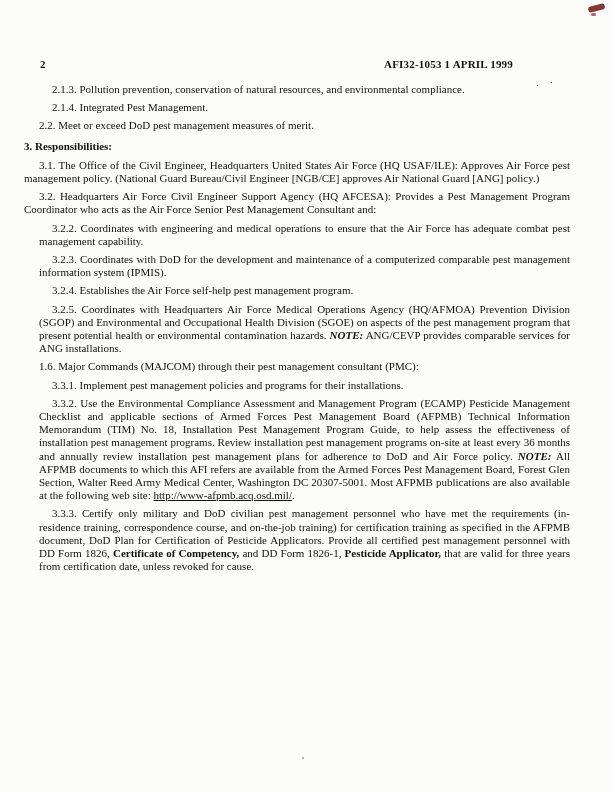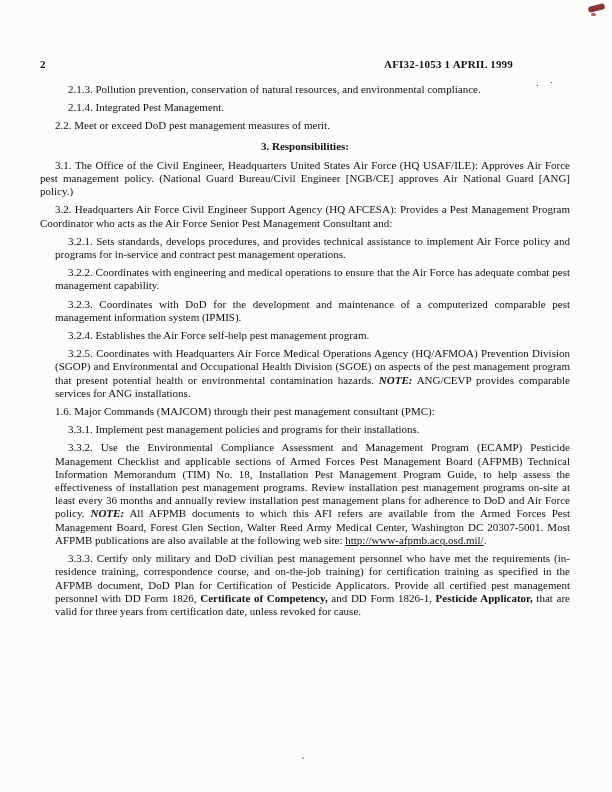--- a/index.html
+++ b/index.html
@@ -27,36 +27,36 @@
     font-weight: bold;
     font-size: 11px;
   }
   .header-right-wrap {
     margin-right: 57px;
     letter-spacing: 0.2px;
   }
   .doc-body {
     position: absolute;
     top: 83px;
-    left: 40px;
+    left: 24px;
     right: 42px;
     font-size: 11px;
     line-height: 13.2px;
   }
   .para {
     margin: 0 0 5px 0;
     text-align: justify;
   }
   .para.level-1 { padding-left: 0; text-indent: 0; }
   .para.level-2 { padding-left: 0; text-indent: 15px; }
   .para.level-3 { padding-left: 15px; text-indent: 13px; }
   .para.heading {
     margin-top: 7px;
     margin-bottom: 6px;
-    text-align: center;
+    text-align: left;
   }
   .run.bold { font-weight: bold; }
   .run.italic { }
   .run.bolditalic { font-weight: bold; font-style: italic; }
   .run.underline { text-decoration: underline; }
   
   .corner-mark {
     position: absolute;
     top: 5px;
     right: 7px;
@@ -110,21 +110,20 @@
 
   <span class="stray-dot">. ·</span>
 
   <main class="doc-body" id="doc-body">
       <p class="para level-3"><span class="run normal">2.1.3. Pollution prevention, conservation of natural resources, and environmental compliance.</span></p>
       <p class="para level-3"><span class="run normal">2.1.4. Integrated Pest Management.</span></p>
       <p class="para level-2"><span class="run normal">2.2. Meet or exceed DoD pest management measures of merit.</span></p>
       <p class="para level-1 heading"><span class="run bold">3. Responsibilities:</span></p>
       <p class="para level-2"><span class="run normal">3.1. The Office of the Civil Engineer, Headquarters United States Air Force (HQ USAF/ILE): Approves Air Force pest management policy. (National Guard Bureau/Civil Engineer [NGB/CE] approves Air National Guard [ANG] policy.)</span></p>
       <p class="para level-2"><span class="run normal">3.2. Headquarters Air Force Civil Engineer Support Agency (HQ AFCESA): Provides a Pest Management Program Coordinator who acts as the Air Force Senior Pest Management Consultant and:</span></p>
-      <p class="para level-3"><span class="run normal">3.2.1. Sets standards, develops procedures, and provides technical assistance to implement Air Force policy and programs for in-service and contract pest management operations.</span></p>
       <p class="para level-3"><span class="run normal">3.2.2. Coordinates with engineering and medical operations to ensure that the Air Force has adequate combat pest management capability.</span></p>
       <p class="para level-3"><span class="run normal">3.2.3. Coordinates with DoD for the development and maintenance of a computerized comparable pest management information system (IPMIS).</span></p>
       <p class="para level-3"><span class="run normal">3.2.4. Establishes the Air Force self-help pest management program.</span></p>
       <p class="para level-3"><span class="run normal">3.2.5. Coordinates with Headquarters Air Force Medical Operations Agency (HQ/AFMOA) Prevention Division (SGOP) and Environmental and Occupational Health Division (SGOE) on aspects of the pest management program that present potential health or environmental contamination hazards. </span><span class="run bolditalic">NOTE:</span><span class="run normal"> ANG/CEVP provides comparable services for ANG installations.</span></p>
       <p class="para level-2"><span class="run normal">1.6. Major Commands (MAJCOM) through their pest management consultant (PMC):</span></p>
       <p class="para level-3"><span class="run normal">3.3.1. Implement pest management policies and programs for their installations.</span></p>
       <p class="para level-3"><span class="run normal">3.3.2. Use the Environmental Compliance Assessment and Management Program (ECAMP) Pesticide Management Checklist and applicable sections of Armed Forces Pest Management Board (AFPMB) Technical Information Memorandum (TIM) No. 18, </span><span class="run italic">Installation Pest Management Program Guide,</span><span class="run normal"> to help assess the effectiveness of installation pest management programs. Review installation pest management programs on-site at least every 36 months and annually review installation pest management plans for adherence to DoD and Air Force policy. </span><span class="run bolditalic">NOTE:</span><span class="run normal"> All AFPMB documents to which this AFI refers are available from the Armed Forces Pest Management Board, Forest Glen Section, Walter Reed Army Medical Center, Washington DC 20307-5001. Most AFPMB publications are also available at the following web site: </span><span class="run underline">http://www-afpmb.acq.osd.mil/</span><span class="run normal">.</span></p>
       <p class="para level-3"><span class="run normal">3.3.3. Certify only military and DoD civilian pest management personnel who have met the requirements (in-residence training, correspondence course, and on-the-job training) for certification training as specified in the AFPMB document, </span><span class="run italic">DoD Plan for Certification of Pesticide Applicators.</span><span class="run normal"> Provide all certified pest management personnel with DD Form 1826, </span><span class="run bold">Certificate of Competency,</span><span class="run normal"> and DD Form 1826-1, </span><span class="run bold">Pesticide Applicator,</span><span class="run normal"> that are valid for three years from certification date, unless revoked for cause.</span></p>
     </main>
 

